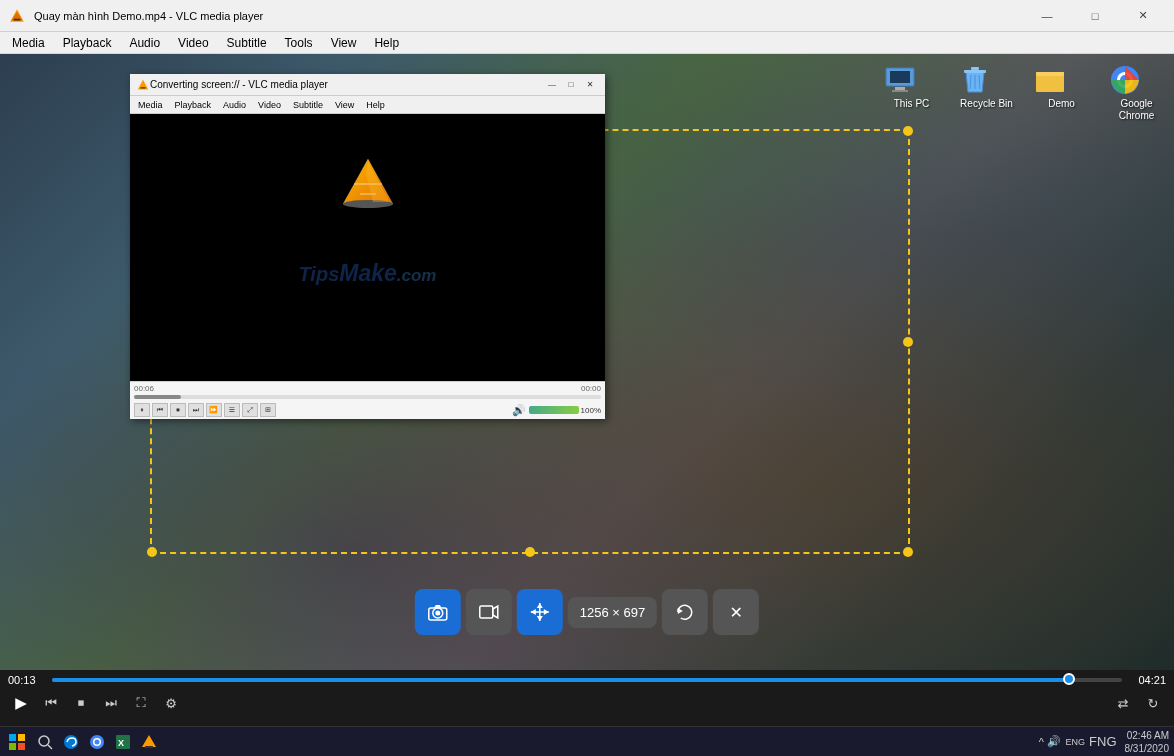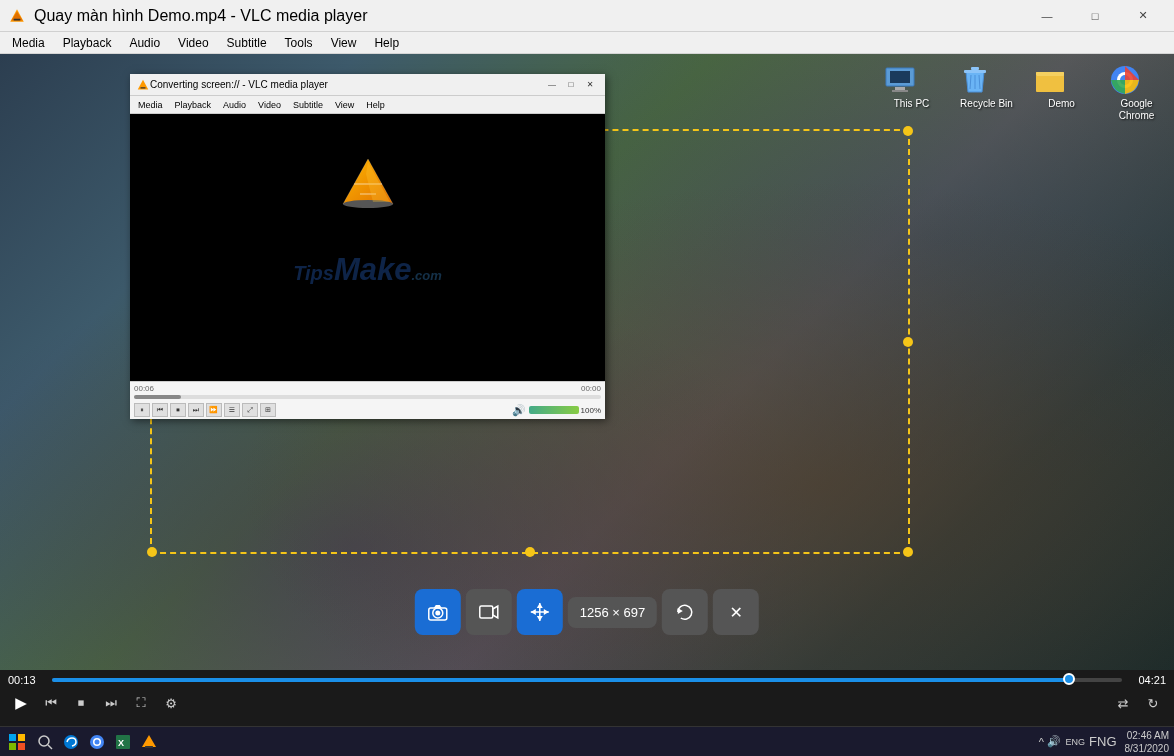--- a/index.html
+++ b/index.html
@@ -27,21 +27,21 @@
     .title-bar-left {
       display: flex;
       align-items: center;
       gap: 8px;
     }
     .vlc-icon {
       width: 18px;
       height: 18px;
     }
     .title-text {
-      font-size: 16px;
+      font-size: 11px;
       color: #000;
     }
     .title-bar-controls {
       display: flex;
       gap: 2px;
     }
     .title-btn {
       width: 46px;
       height: 32px;
       display: flex;
@@ -593,21 +593,21 @@
       <span class="vlc-inner-menu-item">Playback</span>
       <span class="vlc-inner-menu-item">Audio</span>
       <span class="vlc-inner-menu-item">Video</span>
       <span class="vlc-inner-menu-item">Subtitle</span>
       <span class="vlc-inner-menu-item">View</span>
       <span class="vlc-inner-menu-item">Help</span>
     </div>
     <div class="vlc-inner-video">
 
       <div style="position:absolute;bottom:35%;left:50%;transform:translateX(-50%);font-size:26px;font-weight:bold;color:rgba(30,80,160,0.45);font-style:italic;white-space:nowrap;">
-        <span style="font-size:20px;font-style:italic;">Tips</span><span style="font-size:31px;font-style:italic;">Make</span><span style="font-size:13px;color:rgba(50,120,180,0.4);">.com</span>
+        <span style="font-size:20px;font-style:italic;">Tips</span><span style="font-size:23px;font-style:italic;">Make</span><span style="font-size:17px;color:rgba(50,120,180,0.4);">.com</span>
       </div>
 
       <svg class="cone-svg" viewBox="0 0 60 60" style="position:absolute;top:15%;left:50%;transform:translateX(-50%);">
         <defs>
           <linearGradient id="coneGrad" x1="0%" y1="0%" x2="100%" y2="100%">
             <stop offset="0%" style="stop-color:#ffb700"></stop>
             <stop offset="100%" style="stop-color:#e07000"></stop>
           </linearGradient>
         </defs>
 

